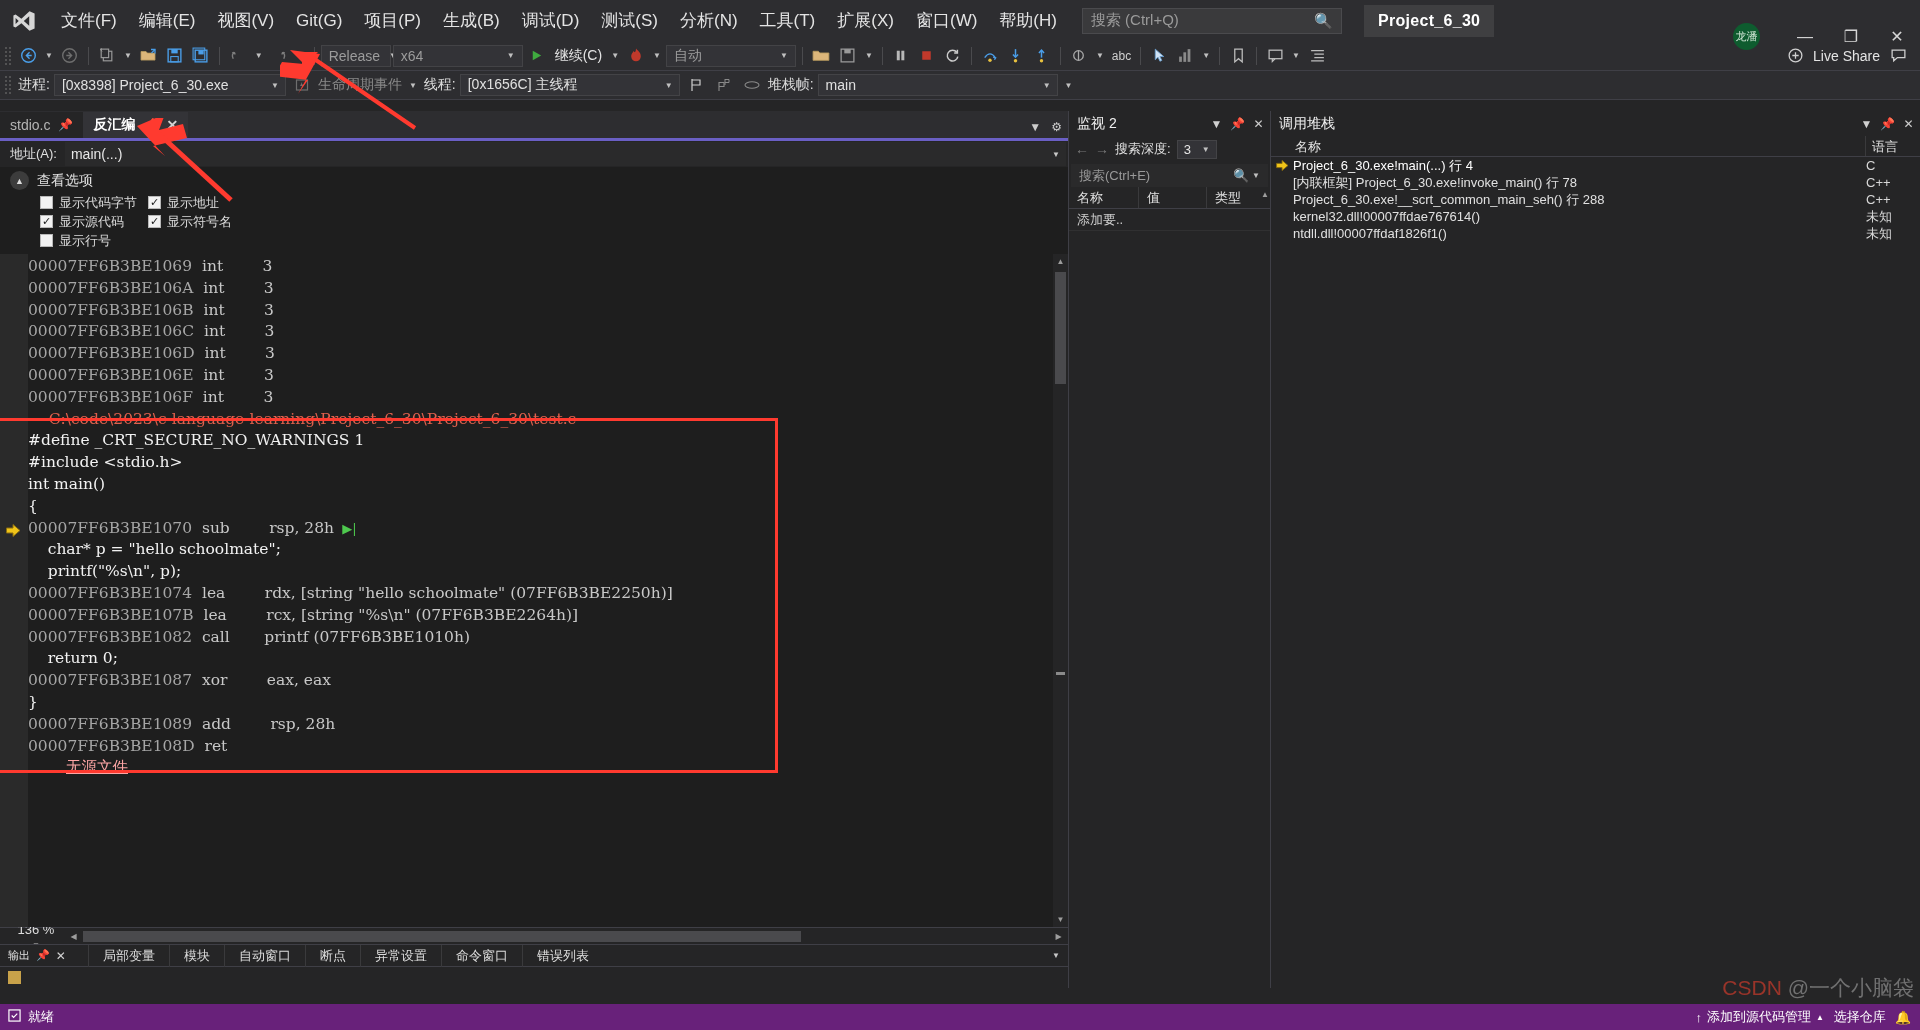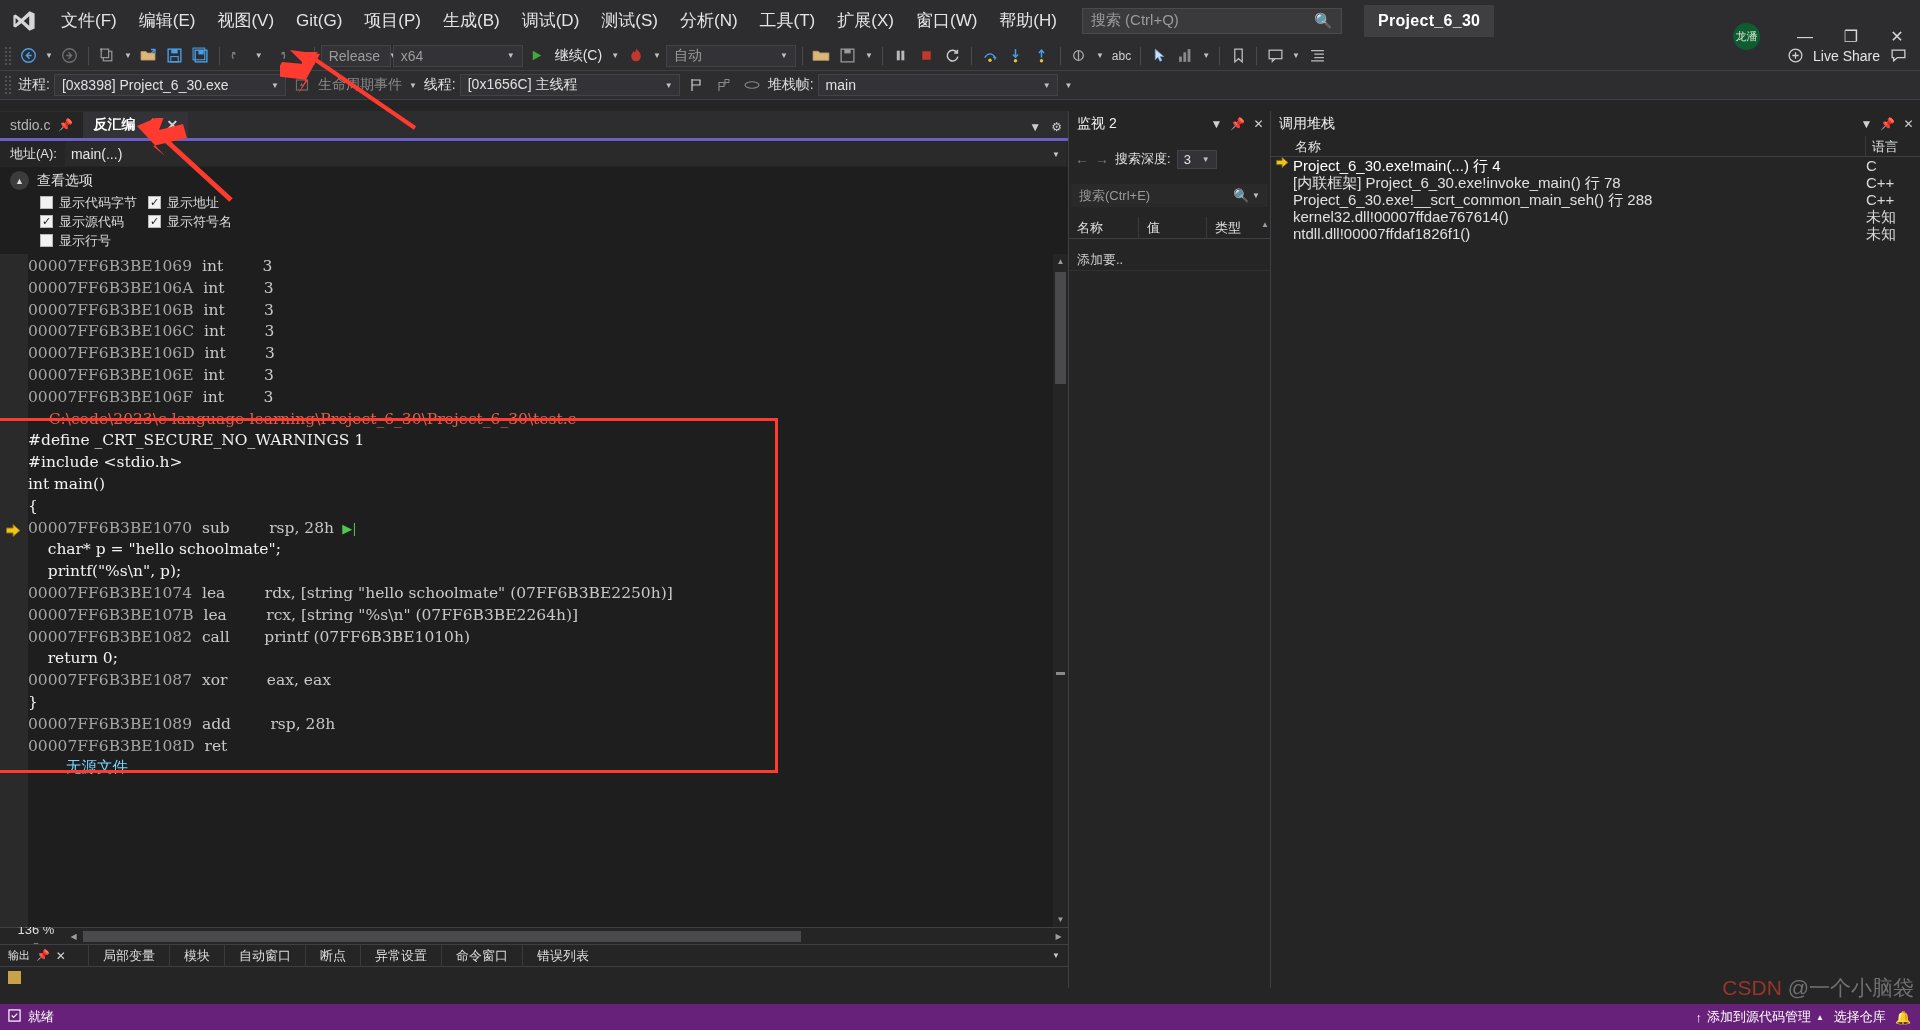--- a/index.html
+++ b/index.html
@@ -107,21 +107,21 @@
   .gutter { width: 28px; background: #2a2a2a; }
   .code {
     flex: 1; font-family: "DejaVu Serif", serif; font-size: 15.5px; line-height: 21.8px;
     color: #d6d6d6; white-space: pre; padding-top: 2px; position: relative;
   }
   .code .l { height: 21.8px; }
   .asm-addr { color: #a6a6a6; }
   .asm-op { color: #c8c8c8; }
   .src { color: #f2f2f2; }
   .pathline { color: #e0604d; }
-  .nosrc { color: #7dd3fc; }
+  .nosrc { color: #fca5a5; text-decoration: underline; }
   .green-arrow { color: #4ec94e; font-size: 13px; }
 
   .red-rect {
     position: absolute; border: 3px solid #ff3a2f; pointer-events: none;
   }
 
   .vscroll-right { position: absolute; right: 0; top: 0; bottom: 0; width: 15px; background: #252526; }
   .vs-thumb { position: absolute; left: 2px; width: 11px; background: #4a4a4d; }
   .vs-btn { position: absolute; left: 0; width: 15px; height: 15px; background: #252526; color: #9d9d9d; font-size: 8px; display:flex; align-items:center; justify-content:center;}
 
@@ -135,42 +135,42 @@
   .bottom-tabs { height: 22px; background: #252526; display: flex; align-items: center; border-top: 1px solid #3f3f46; position: relative;}
   .bt-left { display: flex; align-items: center; gap: 6px; padding-left: 8px; width: 88px;}
   .bt-left .t { font-size: 11px; color: #e0e0e0; }
   .bt-item { font-size: 13px; color: #dcdcdc; padding: 0 14px; height: 22px; line-height: 22px; border-left: 1px solid #3a3a3c; white-space: nowrap;}
   .bt-caret { position: absolute; right: 8px; font-size: 8px; color: #c8c8c8; }
 
   .out-strip { height: 22px; background: #252526; display:flex; align-items:center; padding-left: 8px; gap: 8px; border-top: 1px solid #3f3f46;}
   .out-sq { width: 13px; height: 13px; background: #c8a24a; }
 
   
-  .watch-pane { width: 202px; display: flex; flex-direction: column; background: #252526; border-right: 1px solid #3f3f46; gap: 10px;}
+  .watch-pane { width: 202px; display: flex; flex-direction: column; background: #252526; border-right: 1px solid #3f3f46;}
   .pane-head { height: 25px; display: flex; align-items: center; padding: 0 4px 0 8px; background: #252526; gap: 6px;}
   .pane-title { font-size: 14px; color: #f0f0f0; flex: 1; white-space: nowrap;}
   .pane-ic { font-size: 12px; color: #d0d0d0; width: 15px; text-align: center;}
   .watch-toolbar { height: 26px; display: flex; align-items: center; gap: 6px; padding-left: 6px; }
   .nav-arrow { font-size: 14px; color: #7a7a7a; }
   .wt-lbl { font-size: 13px; color: #e0e0e0; }
   .depth-combo { height: 19px; background: #333337; border: 1px solid #434346; display: flex; align-items: center; padding: 0 3px 0 6px; gap: 8px; }
   .depth-combo .cv { font-size: 13px; color: #e6e6e6; }
   .watch-search { height: 23px; background: #2a2a2b; display: flex; align-items: center; padding: 0 5px 0 8px; margin: 2px 2px 0 2px;}
   .watch-search .ph { flex: 1; font-size: 13px; color: #9a9a9a; }
   .w-colhead { height: 22px; display: flex; background: #252526; border-bottom: 1px solid #3f3f46; position: relative;}
   .w-col { font-size: 13px; color: #e0e0e0; padding-left: 8px; line-height: 22px; border-right: 1px solid #3a3a3c;}
   .w-addrow { height: 22px; font-size: 13px; color: #cccccc; padding-left: 8px; line-height: 22px; border-bottom: 1px solid #303031;}
   .w-body { flex: 1; background: #252526; position: relative; }
 
   
   .cs-pane { flex: 1; display: flex; flex-direction: column; background: #252526; }
   .cs-colhead { height: 21px; display: flex; background: #252526; border-bottom: 1px solid #3f3f46; }
   .cs-col-name { flex: 1; font-size: 13px; color: #e4e4e4; padding-left: 24px; line-height: 21px; border-right: 1px solid #3a3a3c;}
   .cs-col-lang { width: 54px; font-size: 13px; color: #e4e4e4; padding-left: 6px; line-height: 21px;}
-  .cs-row { height: 17px; display: flex; align-items: flex-start; font-size: 15px; }
+  .cs-row { height: 17px; display: flex; align-items: center; font-size: 13px; }
   .cs-row .ind { width: 22px; display: flex; align-items: center; justify-content: center; }
   .cs-row .nm { flex: 1; color: #e0e0e0; white-space: nowrap; overflow: hidden; }
   .cs-row .lg { width: 54px; color: #d8d8d8; }
   .cs-row.cur .nm { color: #ffffff; }
   .cs-body { flex: 1; position: relative; }
 
   
   .statusbar {
     position: absolute; left: 0; right: 0; bottom: 0; height: 26px; background: #68217a;
     display: flex; align-items: center; color: #ffffff; font-size: 13px;

